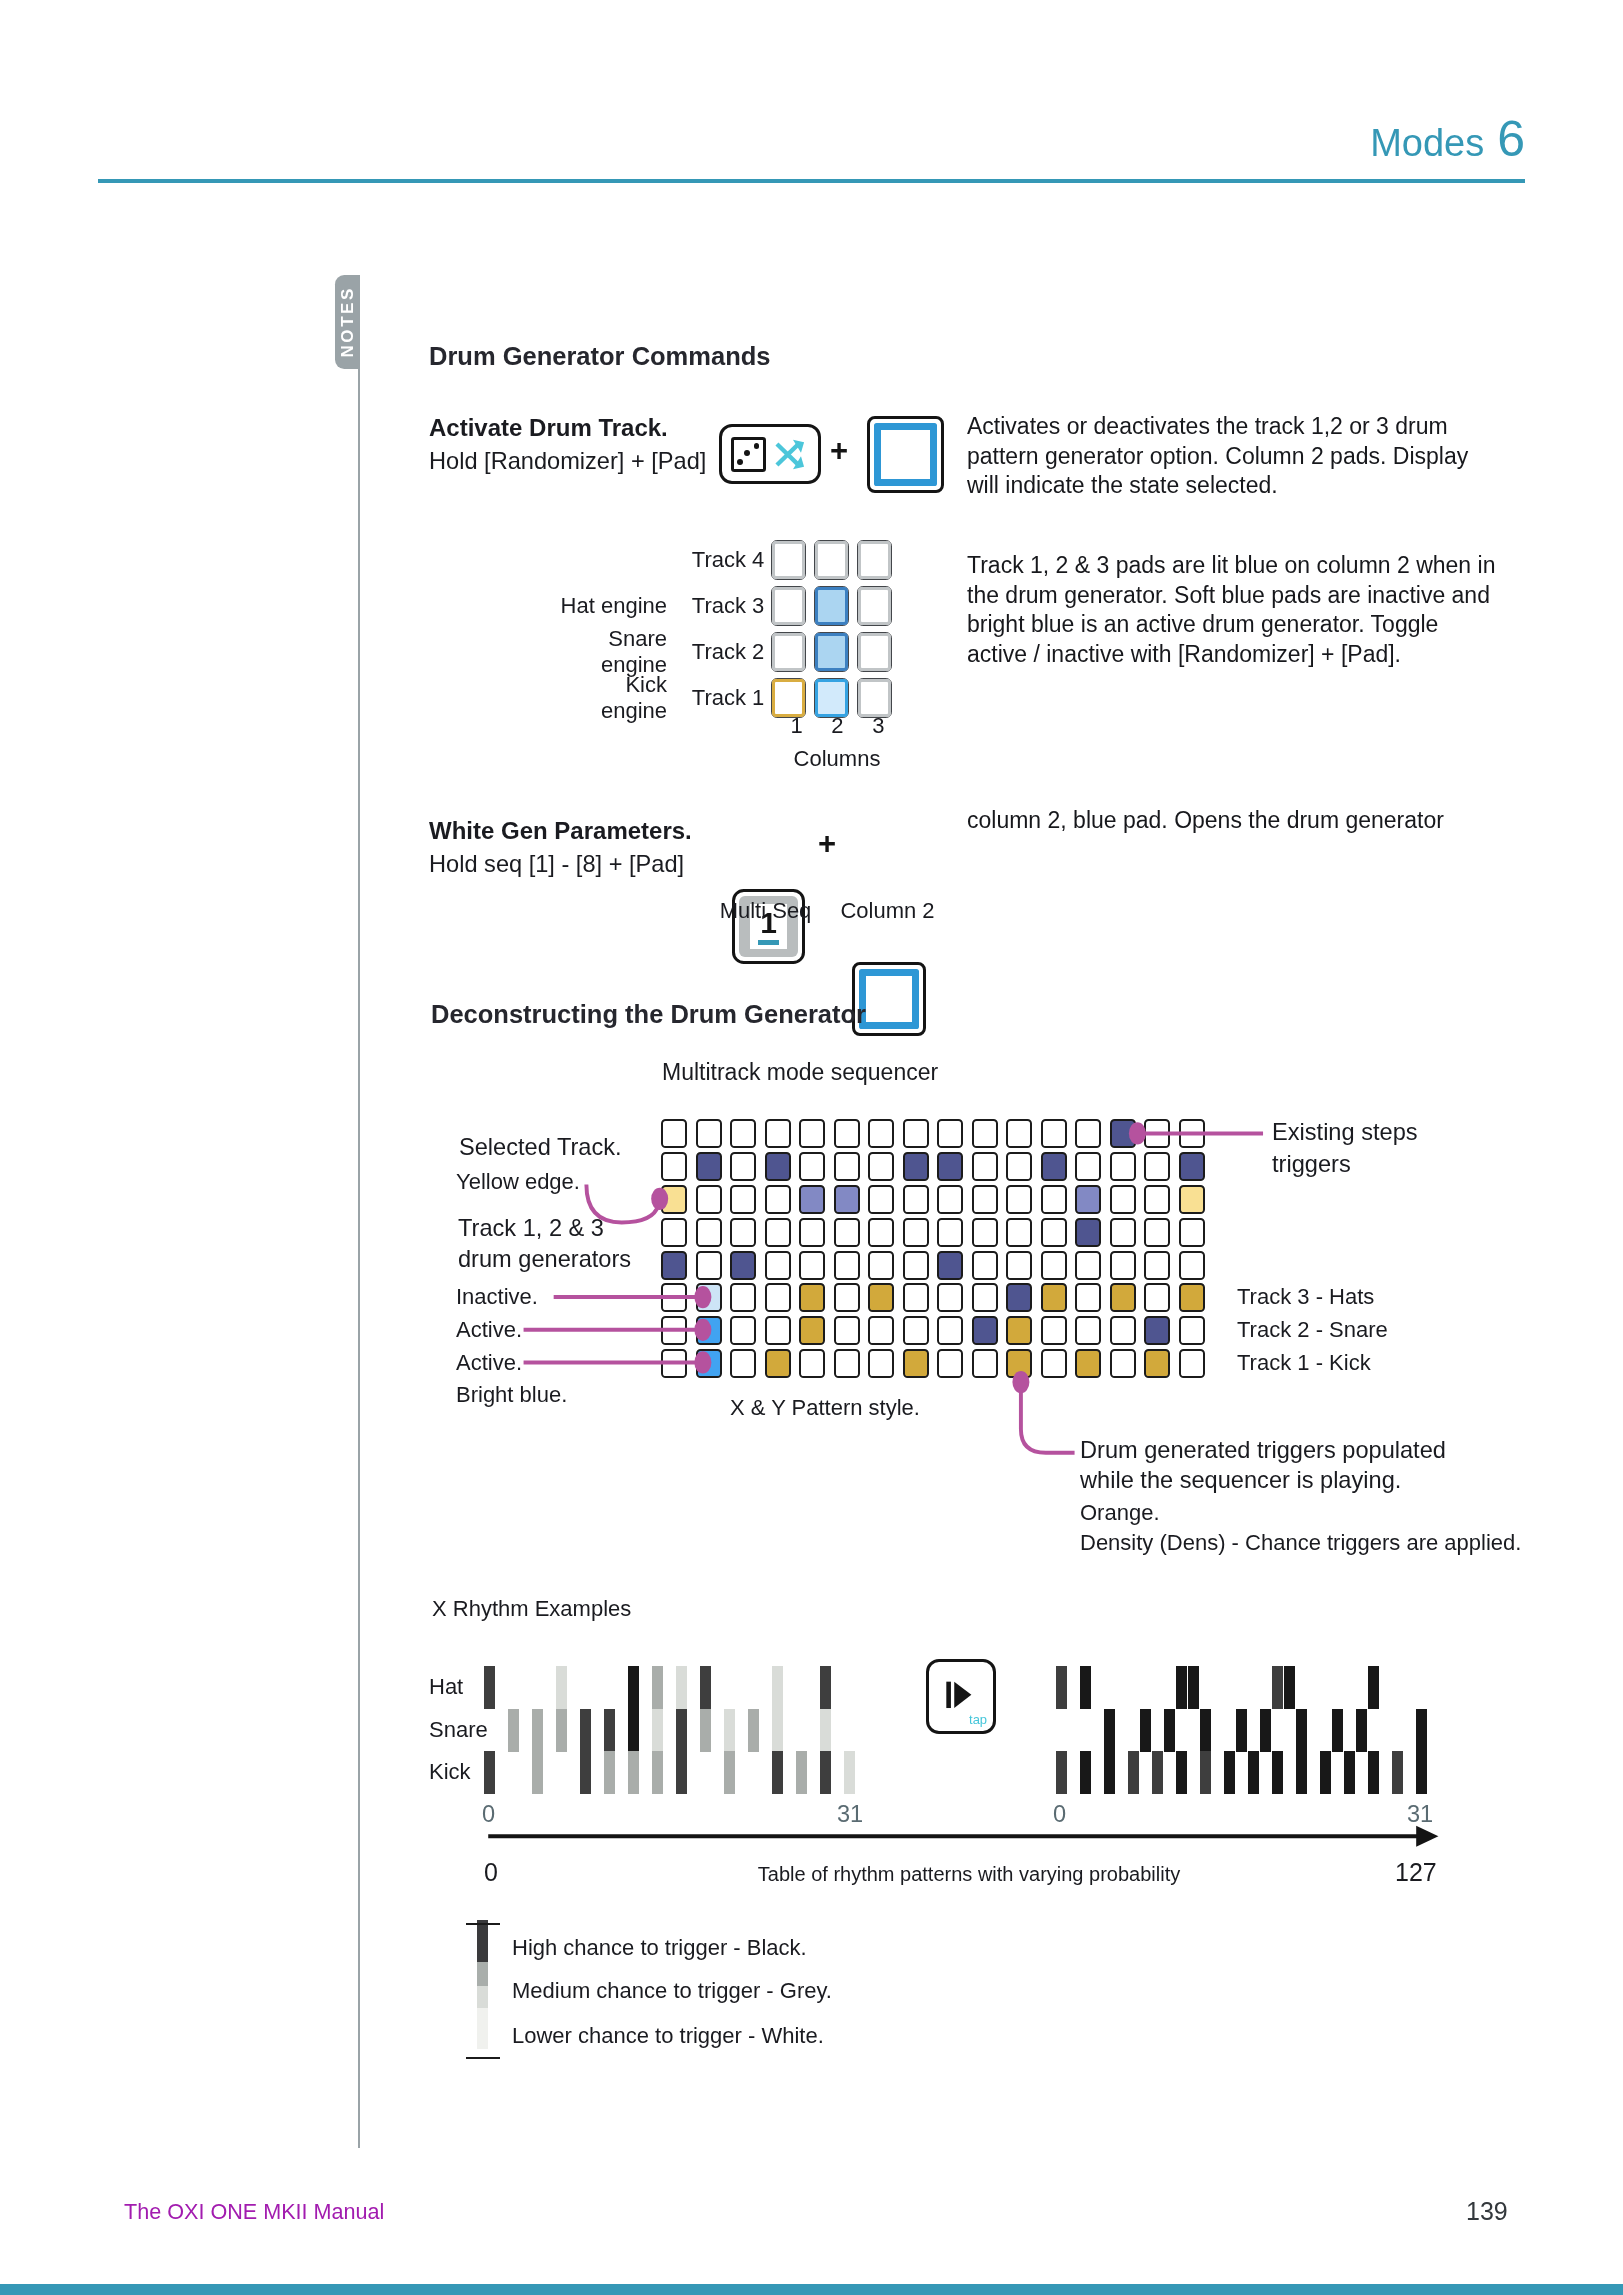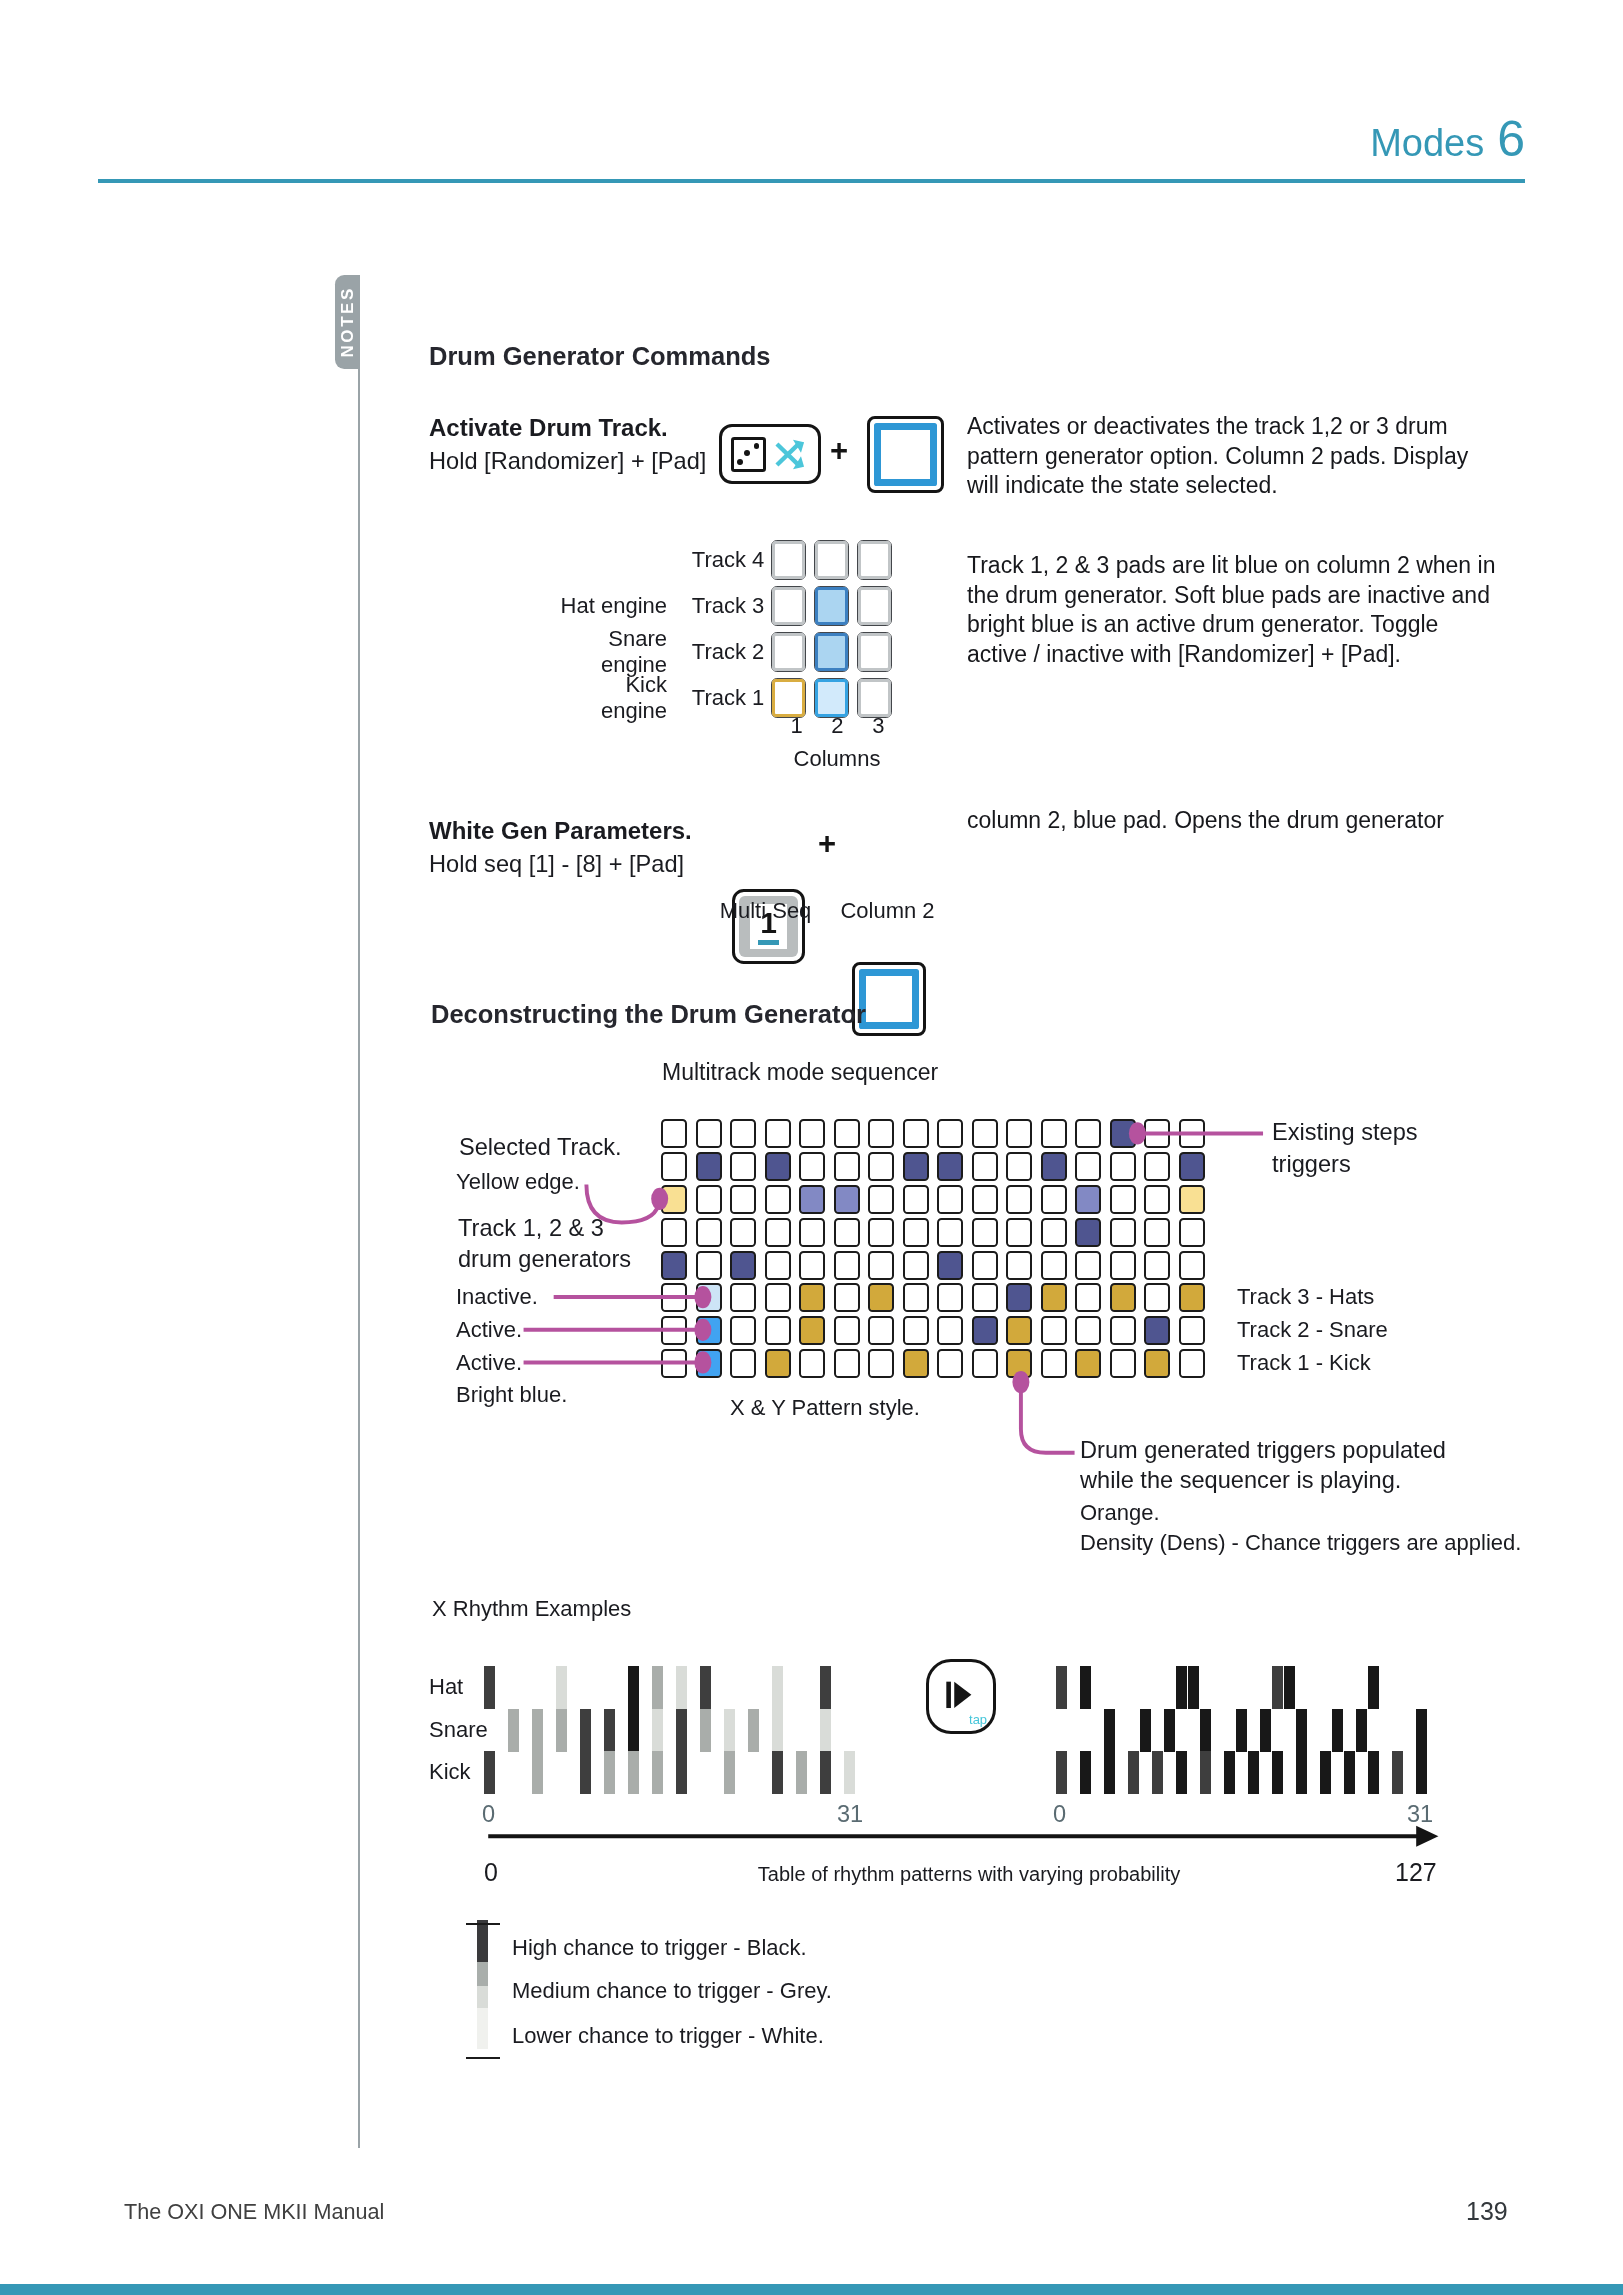--- a/index.html
+++ b/index.html
@@ -16,42 +16,42 @@
              border-radius:9.2px 0 0 9.2px;display:flex;align-items:center;justify-content:center;}
   .notes-tab span{writing-mode:vertical-rl;transform:rotate(180deg);color:#fff;
                   font-weight:bold;font-size:17px;letter-spacing:2.6px;}
   .side-line{left:358px;top:368px;width:2px;height:1780px;background:#9aa3a7;}
   
   .h1{font-size:25.5px;font-weight:bold;color:#26272e;}
   .cmd-title{font-size:24px;font-weight:bold;color:#1a1b20;}
   .cmd-sub{font-size:23.6px;color:#1a1b20;}
   .body-par{font-size:23px;line-height:29.5px;color:#17181c;}
   .small-lab{font-size:22px;color:#1a1b20;}
-  .grey-lab{font-size:21.6px;color:#404040;}
+  .grey-lab{font-size:21.6px;color:#a21caf;}
   .plus{font-size:31px;font-weight:bold;color:#141414;}
   
   .randomizer{left:719px;top:424px;width:96px;height:54px;border:3.3px solid #141414;
               border-radius:13px;display:flex;align-items:center;justify-content:center;gap:6.5px;background:#fff;}
   .dice{width:29px;height:29px;border:3.3px solid #141414;border-radius:3.3px;position:relative;background:#fff;}
   .dice i{position:absolute;width:5.9px;height:5.9px;border-radius:50%;background:#141414;}
   .dice i.d1{right:3.3px;top:3.3px;}.dice i.d2{left:10.5px;top:10.5px;}.dice i.d3{left:3.3px;bottom:3.3px;}
   
   .pad-big{width:71px;height:71px;border:3.3px solid #141414;border-radius:7.9px;position:relative;background:#fff;}
   .pad-big .inner{position:absolute;inset:3.9px;border:7.2px solid #2e97d5;border-radius:2.6px;background:#fff;}
   
   .multiseq{left:732px;top:812px;width:67px;height:69px;border:3.3px solid #141414;border-radius:11.8px;
             position:relative;background:#fff;}
   .multiseq .grey{position:absolute;inset:3.9px;background:#b9bdbe;border-radius:5.9px;
                   display:flex;align-items:center;justify-content:center;}
   .multiseq .white{width:37px;height:45px;background:#fff;display:flex;flex-direction:column;
                    align-items:center;justify-content:center;}
   .multiseq .digit{font-size:30px;font-weight:bold;color:#141414;line-height:30px;}
   .multiseq .bar{width:21px;height:5.2px;background:#3598b6;margin-top:2px;}
   
-  .tapbtn{left:926px;top:1433px;width:64px;height:69px;border:3.3px solid #141414;border-radius:25px;
+  .tapbtn{left:926px;top:1433px;width:64px;height:69px;border:3.3px solid #141414;border-radius:13px;
           position:relative;background:#fff;}
   .tapbtn svg{position:absolute;left:15.7px;top:17px;}
   .tapbtn .tap{position:absolute;right:5.9px;bottom:3.9px;font-size:13px;color:#45c6da;}
   
   .mini-grid{left:556px;top:537px;}
   .mini-row{display:flex;align-items:center;height:46px;}
   .mini-row .engine{width:111px;text-align:right;margin-right:18.3px;}
   .mini-row .trackname{width:79px;text-align:right;margin-right:7px;}
   .mini-pads{display:flex;gap:7.9px;}
   .mpad{width:33px;height:38px;border:1.3px solid #43464a;border-radius:5.9px;position:relative;background:#fff;}

